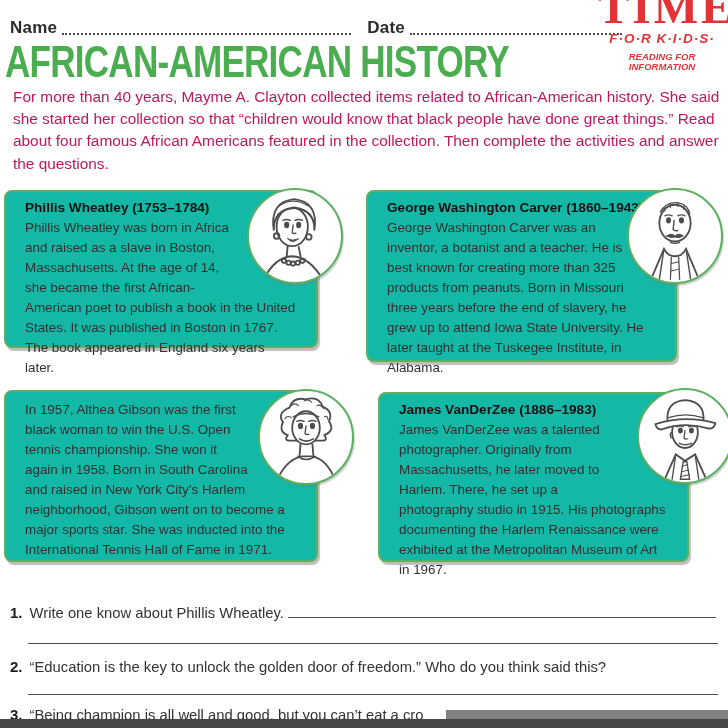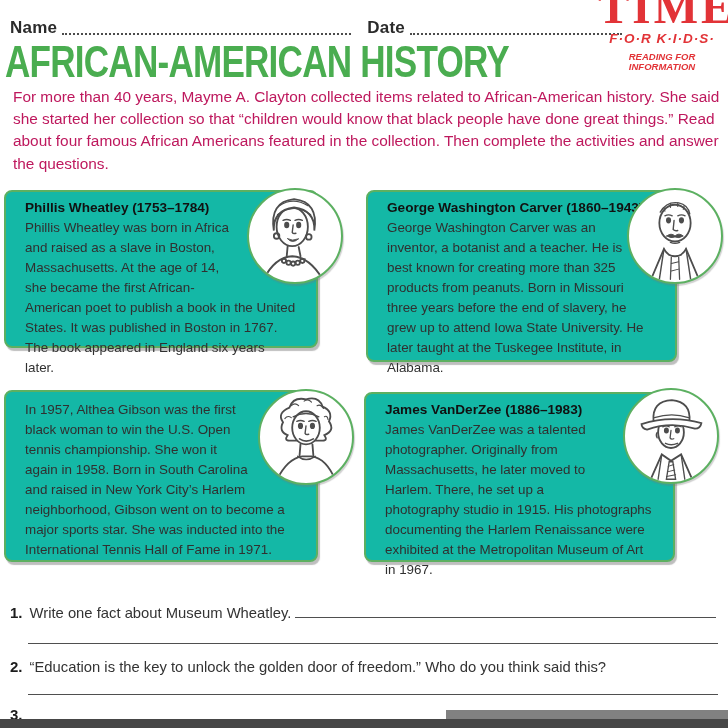--- a/index.html
+++ b/index.html
@@ -26,21 +26,21 @@
 
   
   .intro{position:absolute;left:13px;top:86px;width:708px;font-size:15.4px;line-height:22.2px;color:#be185d;}
 
   
   .card{position:absolute;background:#14b8a6;border:2px solid #5cb061;border-radius:8px;
     padding:8px 19px;box-sizing:border-box;box-shadow:2px 3px 1px rgba(110,110,110,.45);}
   .card-1{left:4px;top:190px;width:314px;height:158px;}
   .card-2{left:366px;top:190px;width:311px;height:172px;}
   .card-3{left:4px;top:390px;width:314px;height:172px;}
-  .card-4{left:364px;top:392px;width:311px;height:170px;}
+  .card-4{left:378px;top:392px;width:311px;height:170px;}
   .card-heading{font-size:13.6px;font-weight:bold;color:#111;margin:0 0 3px 0;white-space:nowrap;}
   .card-bio{font-size:13.4px;line-height:20px;color:#303030;}
   .circle-spacer{float:right;}
   .card-1 .circle-spacer{width:56px;height:80px;}
   .card-2 .circle-spacer{width:32px;height:78px;}
   .card-3 .circle-spacer{width:46px;height:82px;}
   .card-4 .circle-spacer{width:40px;height:80px;}
   .portrait-circle{position:absolute;width:92px;height:92px;border-radius:50%;
     border:2px solid #5cb061;background:#fff;z-index:2;overflow:hidden;box-shadow:1px 2px 1px rgba(120,120,120,.35);}
   .card-1 .portrait-circle{right:-27px;top:-4px;}
@@ -191,31 +191,32 @@
     <div class="circle-spacer"></div>
     <div class="card-heading">
       <span>James VanDerZee</span>
       <span>(1886–1983)</span>
     </div>
     <div class="card-bio">James VanDerZee was a talented photographer. Originally from Massachusetts, he later moved to Harlem. There, he set up a photography studio in 1915. His photographs documenting the Harlem Renaissance were exhibited at the Metropolitan Museum of Art in 1967.</div>
   </div>
 
   <div class="question q1">
     <span class="q-number">1.</span>
-    <span class="q-text">Write one fact about Museum Wheatley.</span>
+    <span class="q-text">Write one know about Phillis Wheatley.</span>
     <span class="q-fill"></span>
   </div>
   <div class="answer-line ans1"></div>
 
   <div class="question q2">
     <span class="q-number">2.</span>
     <span class="q-text">“Education is the key to unlock the golden door of freedom.” Who do you think said this?</span>
   </div>
   <div class="answer-line ans2"></div>
 
   <div class="question q3">
     <span class="q-number">3.</span>
+    <span class="q-text">“Being champion is all well and good, but you can’t eat a cro</span>
   </div>
 
   <div class="gray-overlay"></div>
   <div class="bottom-dark-bar"></div>
 
 </div>
 
 </body></html>

